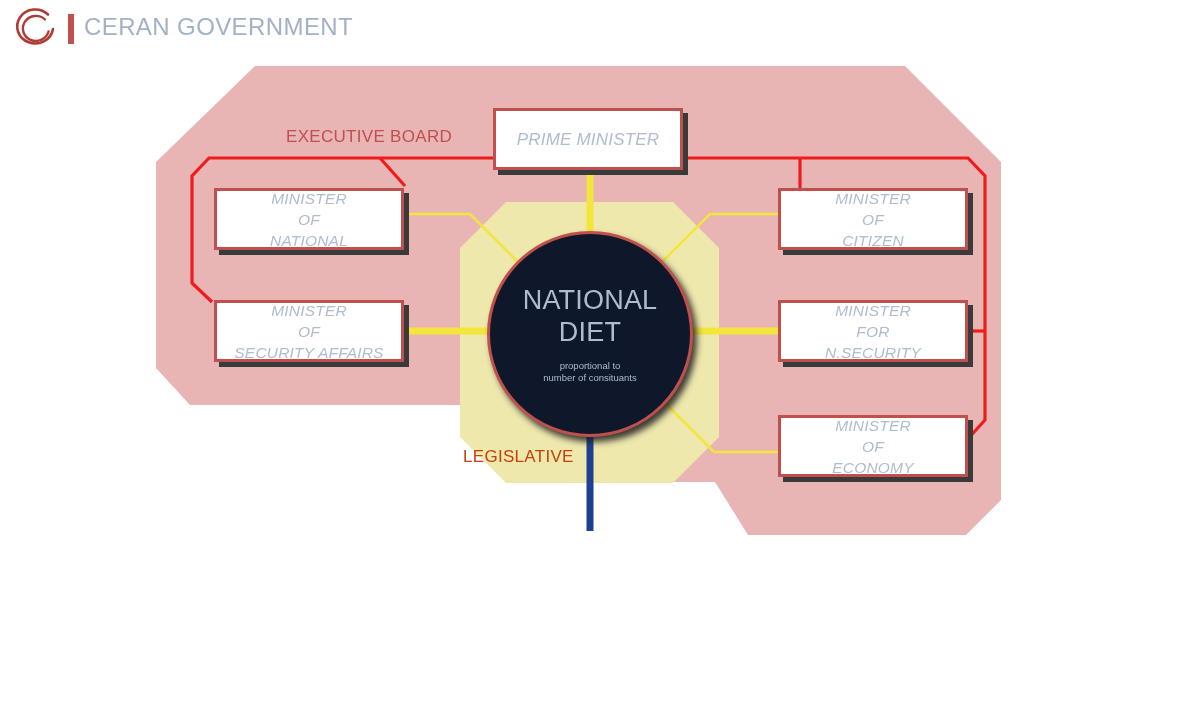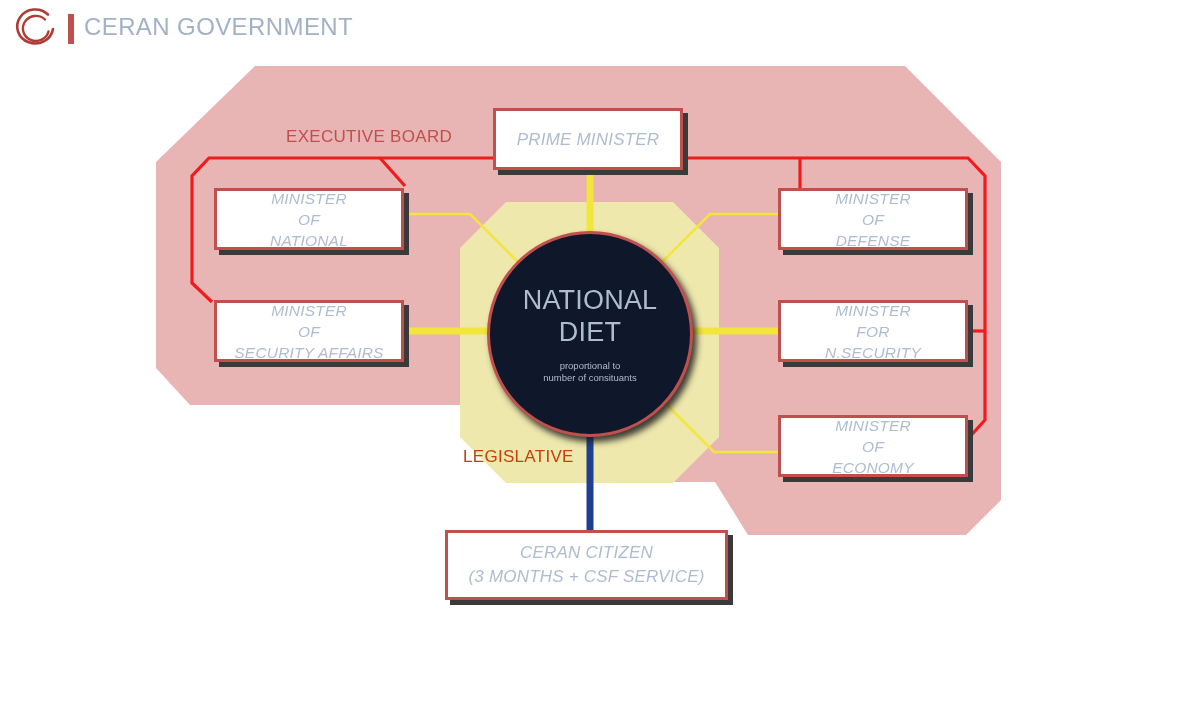--- a/index.html
+++ b/index.html
@@ -204,39 +204,35 @@
 
   <div class="node" id="node-foreign">
     <span class="line">MINISTER</span>
     <span class="line">OF</span>
     <span class="line">SECURITY AFFAIRS</span>
   </div>
 
   <div class="node" id="node-defense">
     <span class="line">MINISTER</span>
     <span class="line">OF</span>
-    <span class="line">DEFENSE</span>
+    <span class="line">CITIZEN</span>
   </div>
 
   <div class="node" id="node-nsecurity">
     <span class="line">MINISTER</span>
     <span class="line">FOR</span>
     <span class="line">N.SECURITY</span>
   </div>
 
   <div class="node" id="node-justice">
     <span class="line">MINISTER</span>
     <span class="line">OF</span>
     <span class="line">ECONOMY</span>
   </div>
 
-  <div class="node" id="node-citizen">
-    <span class="line">CERAN CITIZEN</span>
-    <span class="line">(3 MONTHS + CSF SERVICE)</span>
-  </div>
 
   <div id="node-diet">
     <div id="diet-title">
       <span class="line">NATIONAL</span><br>
       <span class="line">DIET</span>
     </div>
     <div id="diet-sub">
       <span class="line">proportional to</span><br>
       <span class="line">number of consituants</span>
     </div>

